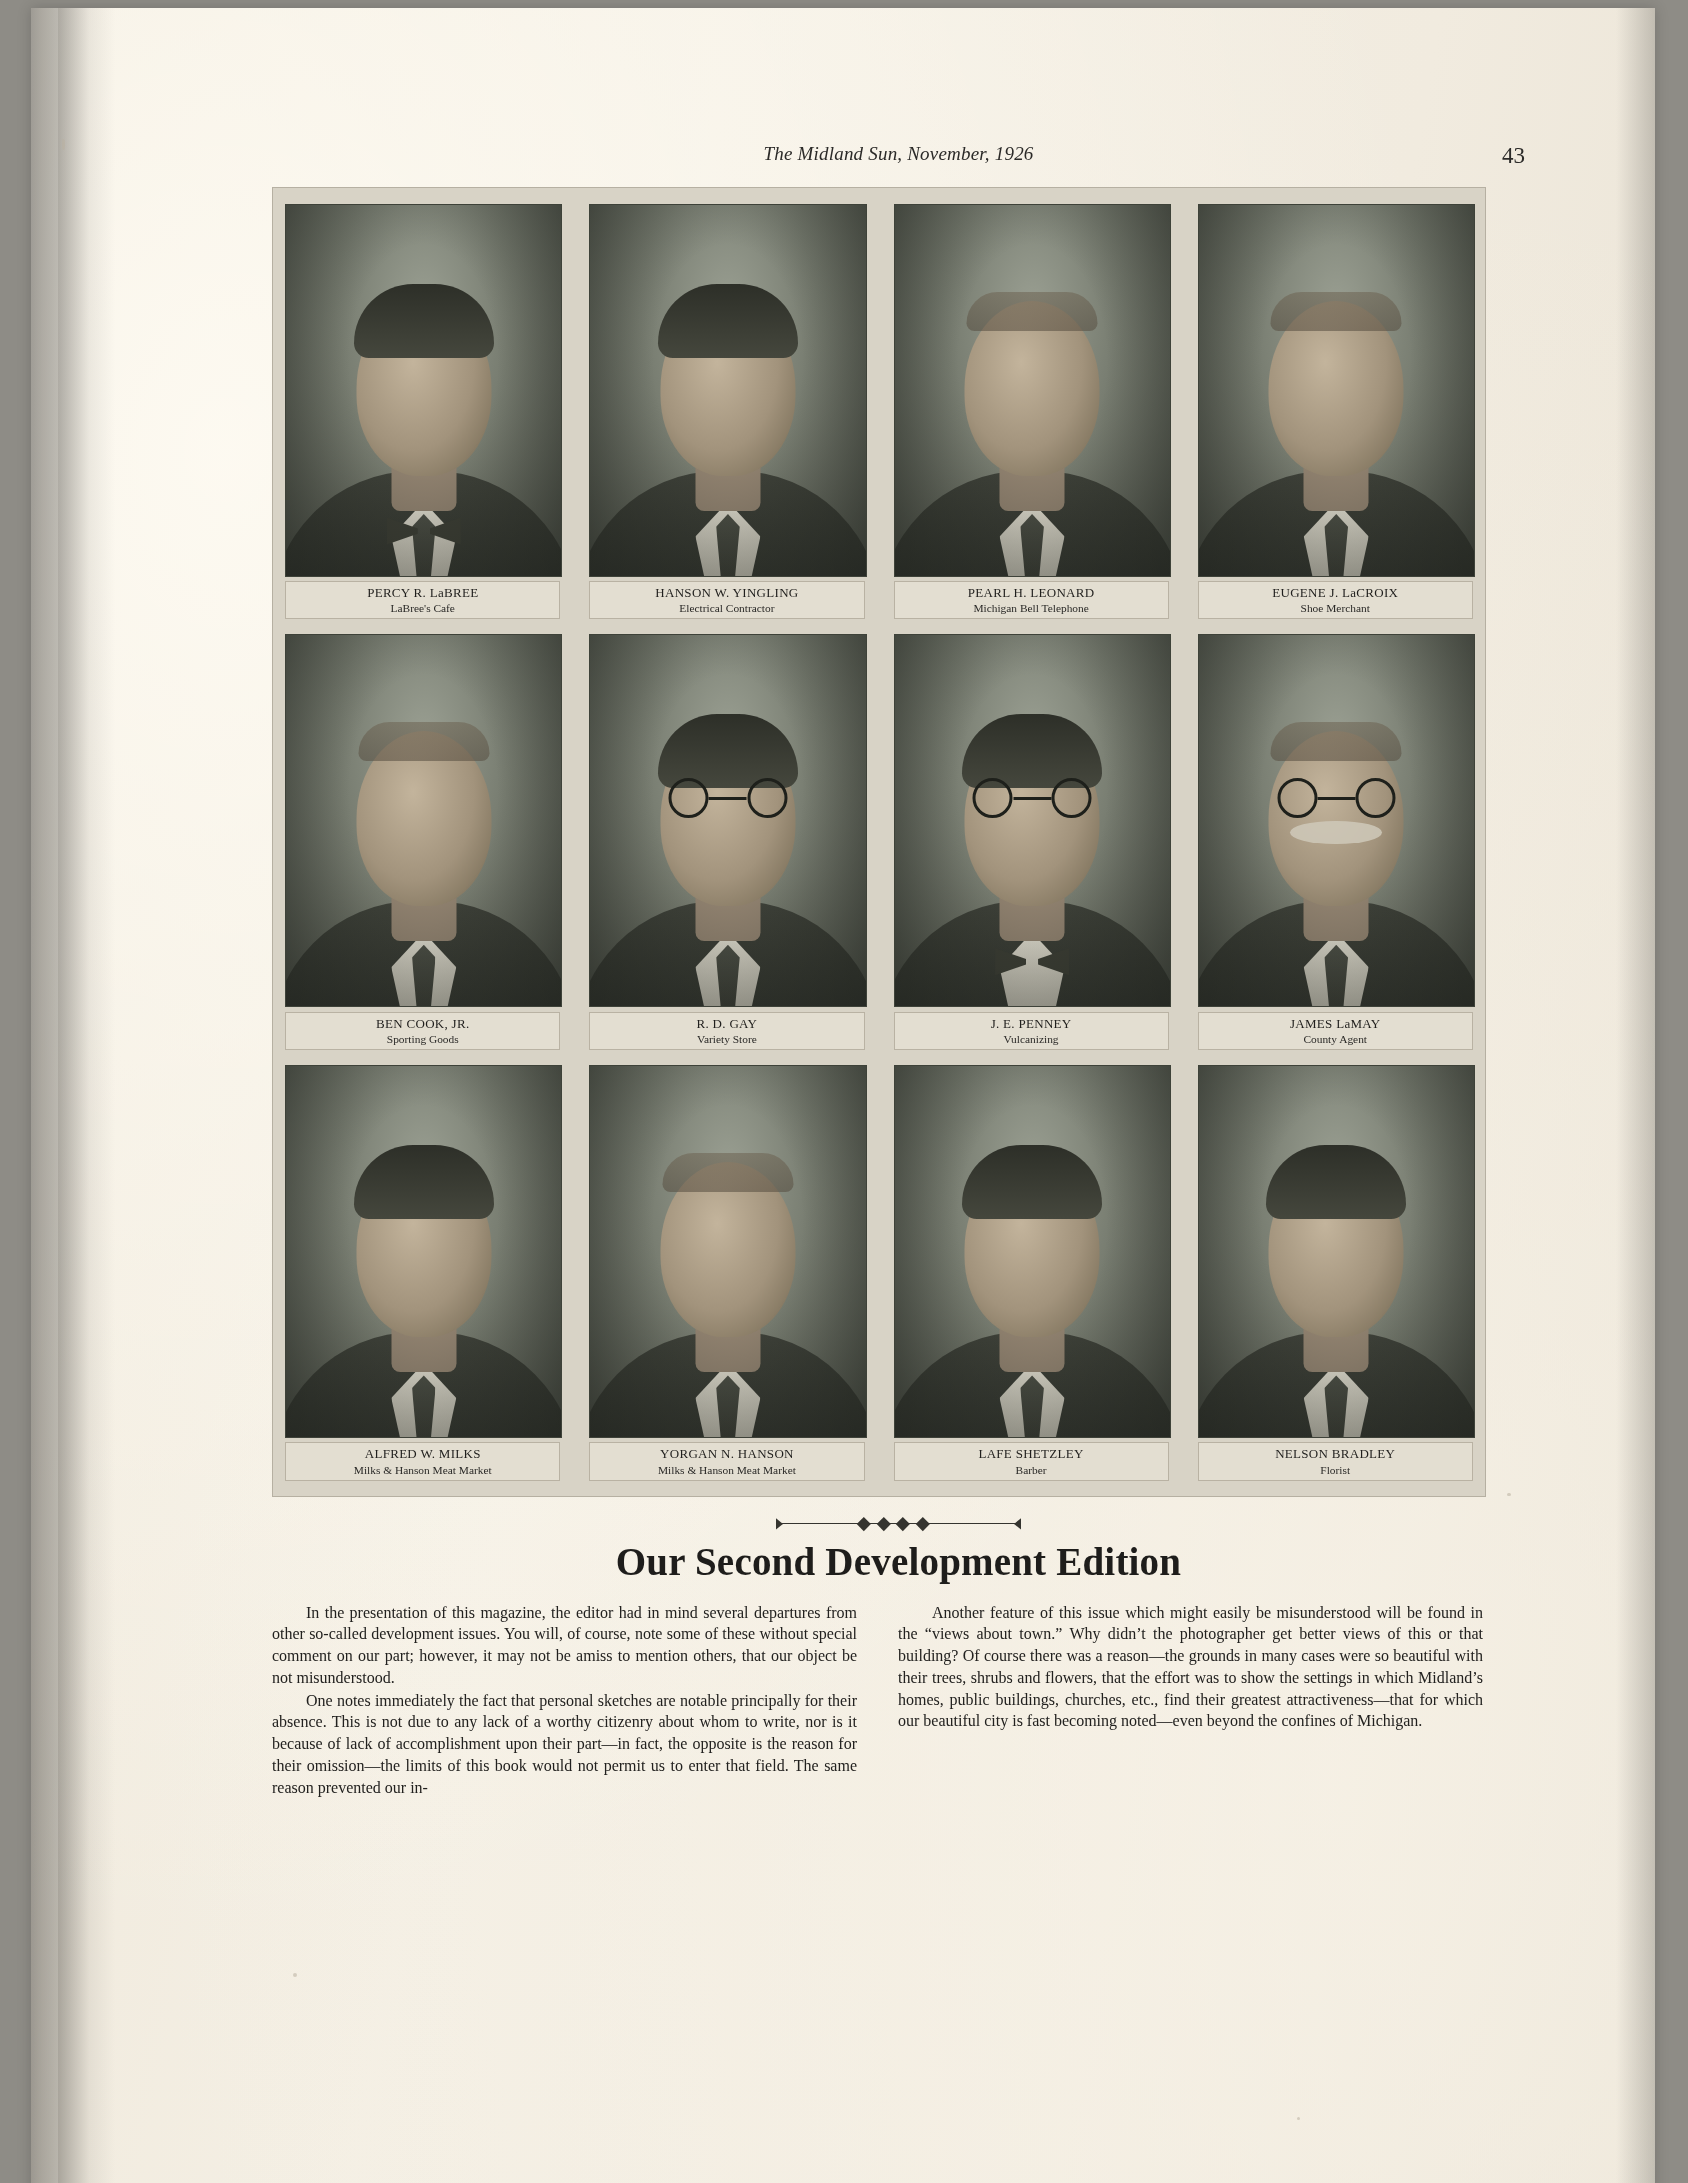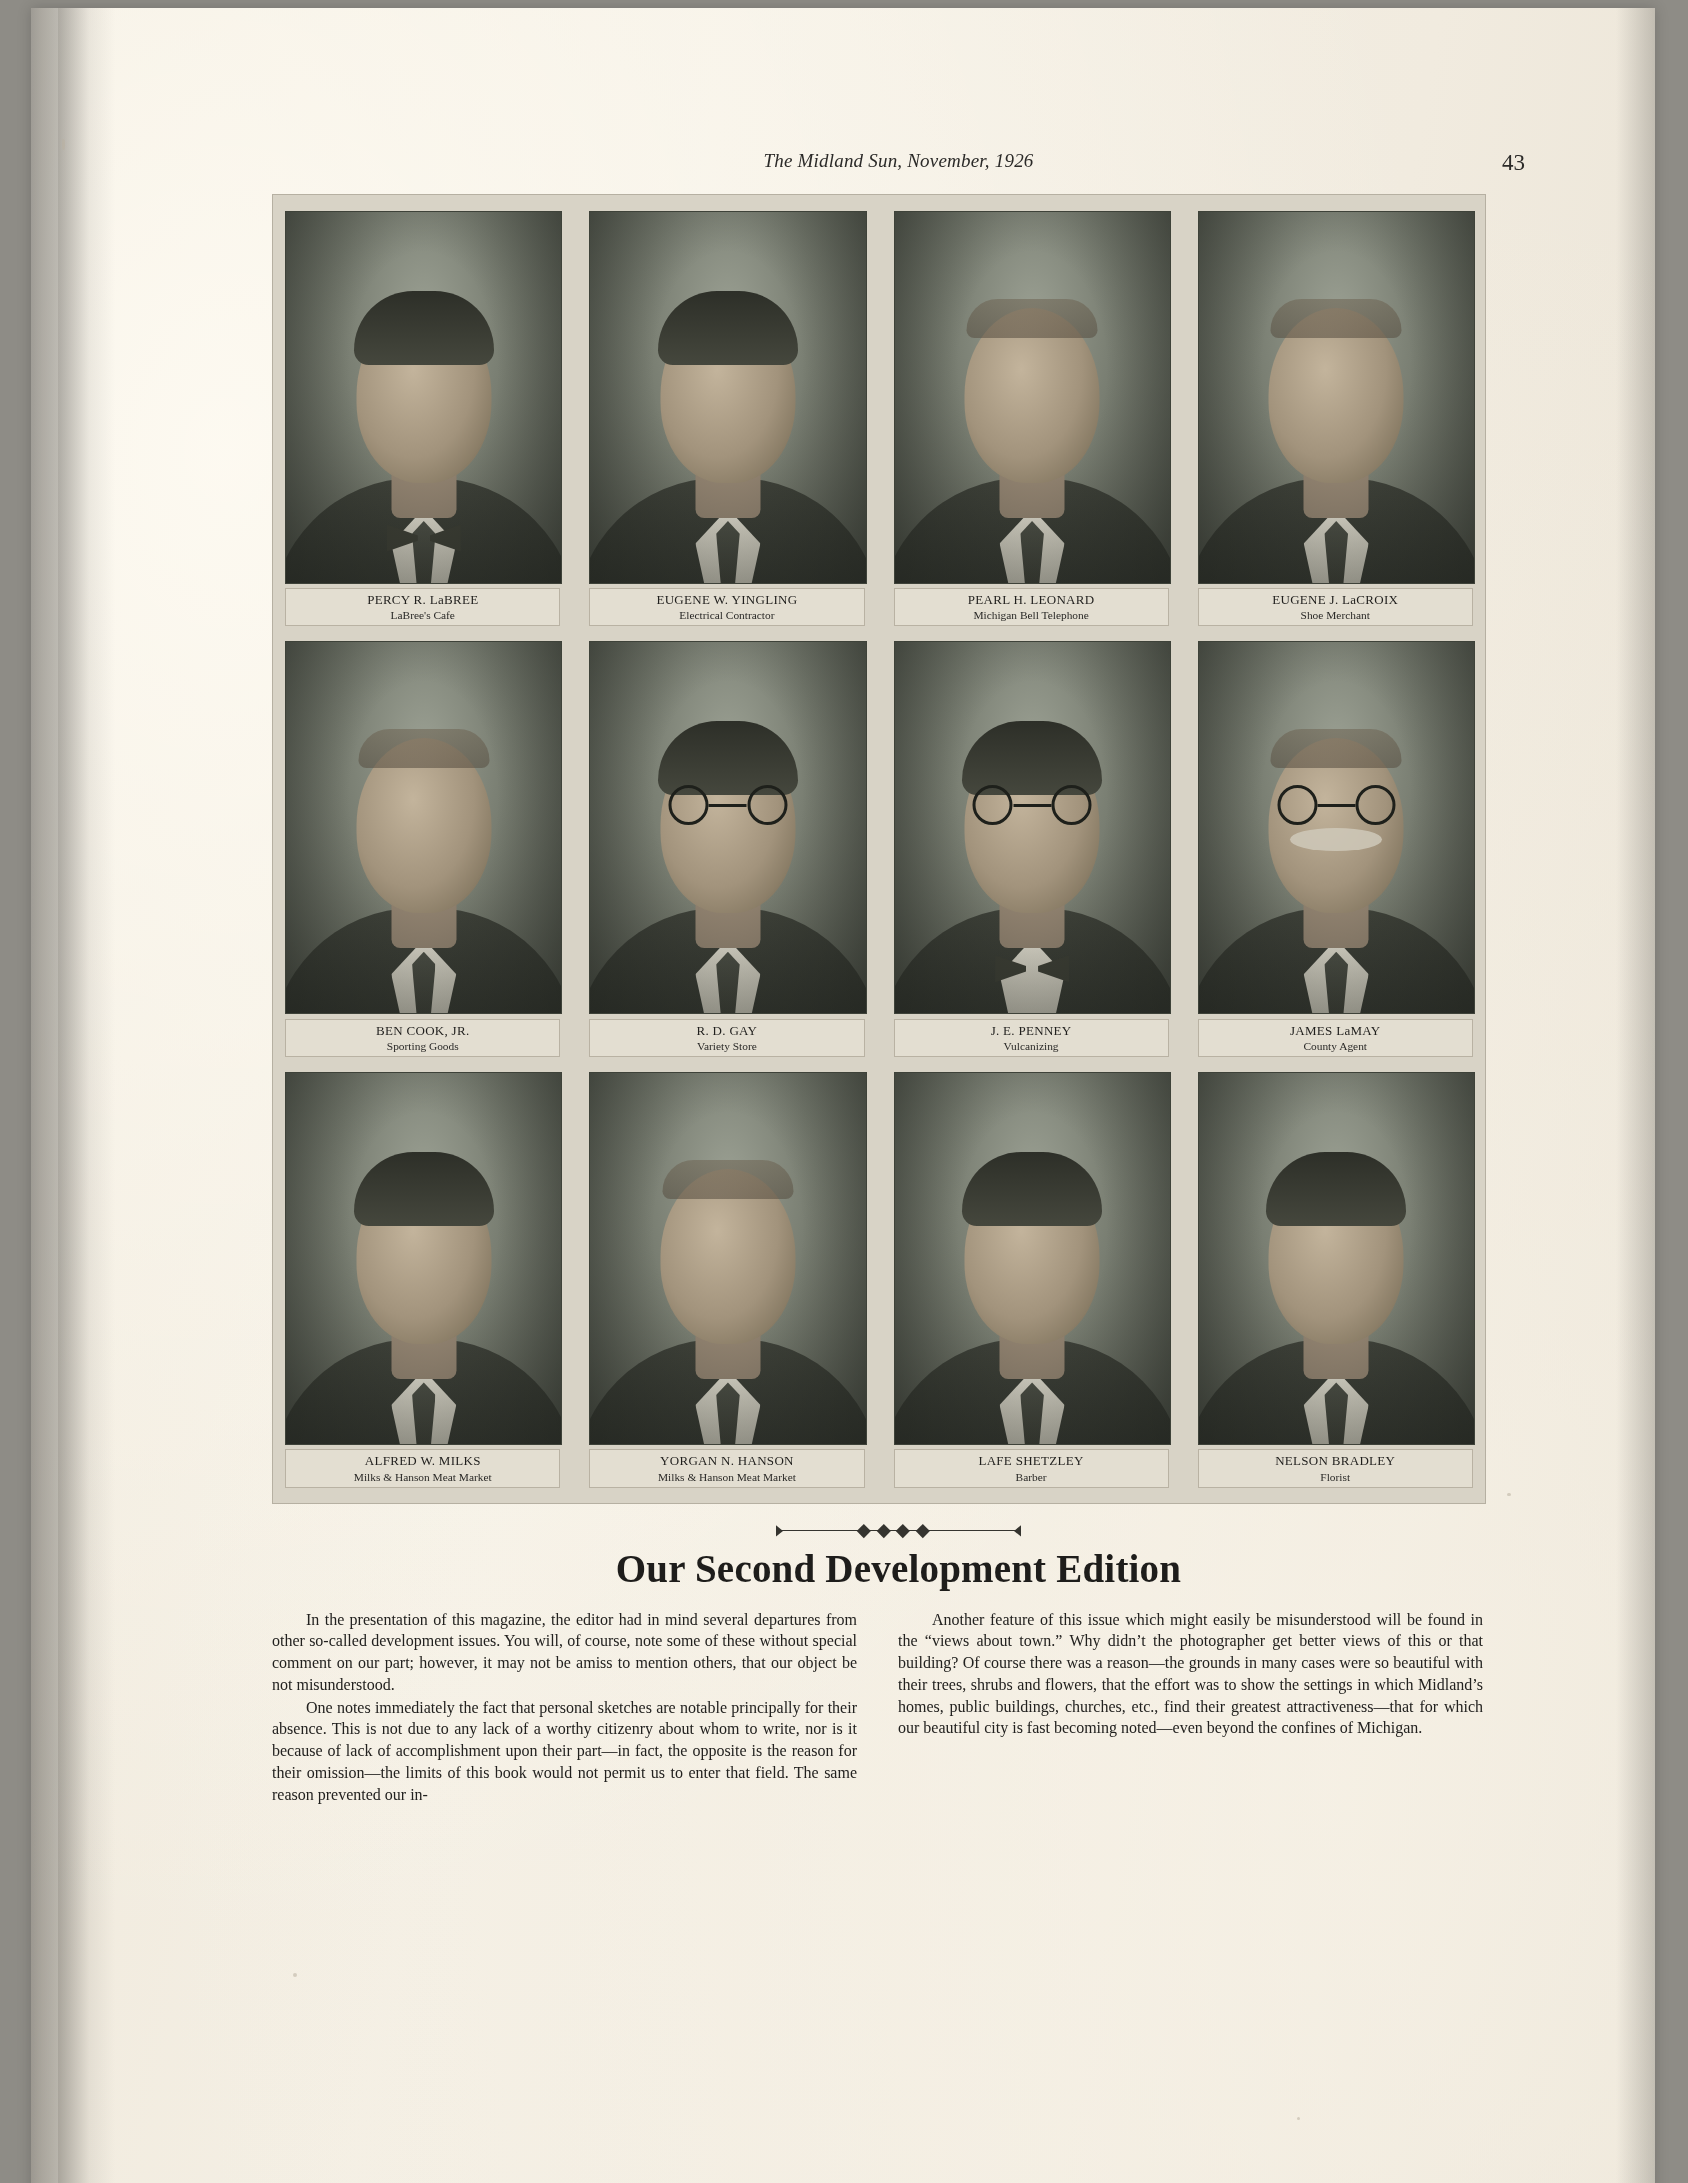--- a/index.html
+++ b/index.html
@@ -61,21 +61,21 @@
     position: absolute;
     border-radius: 50%;
     background: #b9b1a0;
     opacity: .55;
   }
 
   
   .content {
     position: absolute;
     left: 210px;
-    top: 140px;
+    top: 133px;
     width: 1253px;
     padding-left: 31px;
   }
 
   .running-head {
     position: relative;
     height: 31px;
     margin-bottom: 15px;
   }
   .running-head .rh-title {
@@ -413,21 +413,21 @@
                   <div class="shoulders"></div>
                     <div class="shirt"></div>
                     <div class="tie"></div>
                   <div class="neck"></div>
                     <div class="head"></div>
                     <div class="hair"></div>
                 </div>
                 <div class="vign"></div>
               </div>
               <div class="caption">
-                <div class="nm">EUGENE W. YINGLING</div>
+                <div class="nm">HANSON W. YINGLING</div>
                 <div class="oc">Electrical Contractor</div>
               </div>
             </div>
 
             <div class="cell">
               <div class="portrait">
                 <div class="bg"></div>
                 <div class="fig bald">
                   <div class="shoulders"></div>
                     <div class="shirt"></div>

